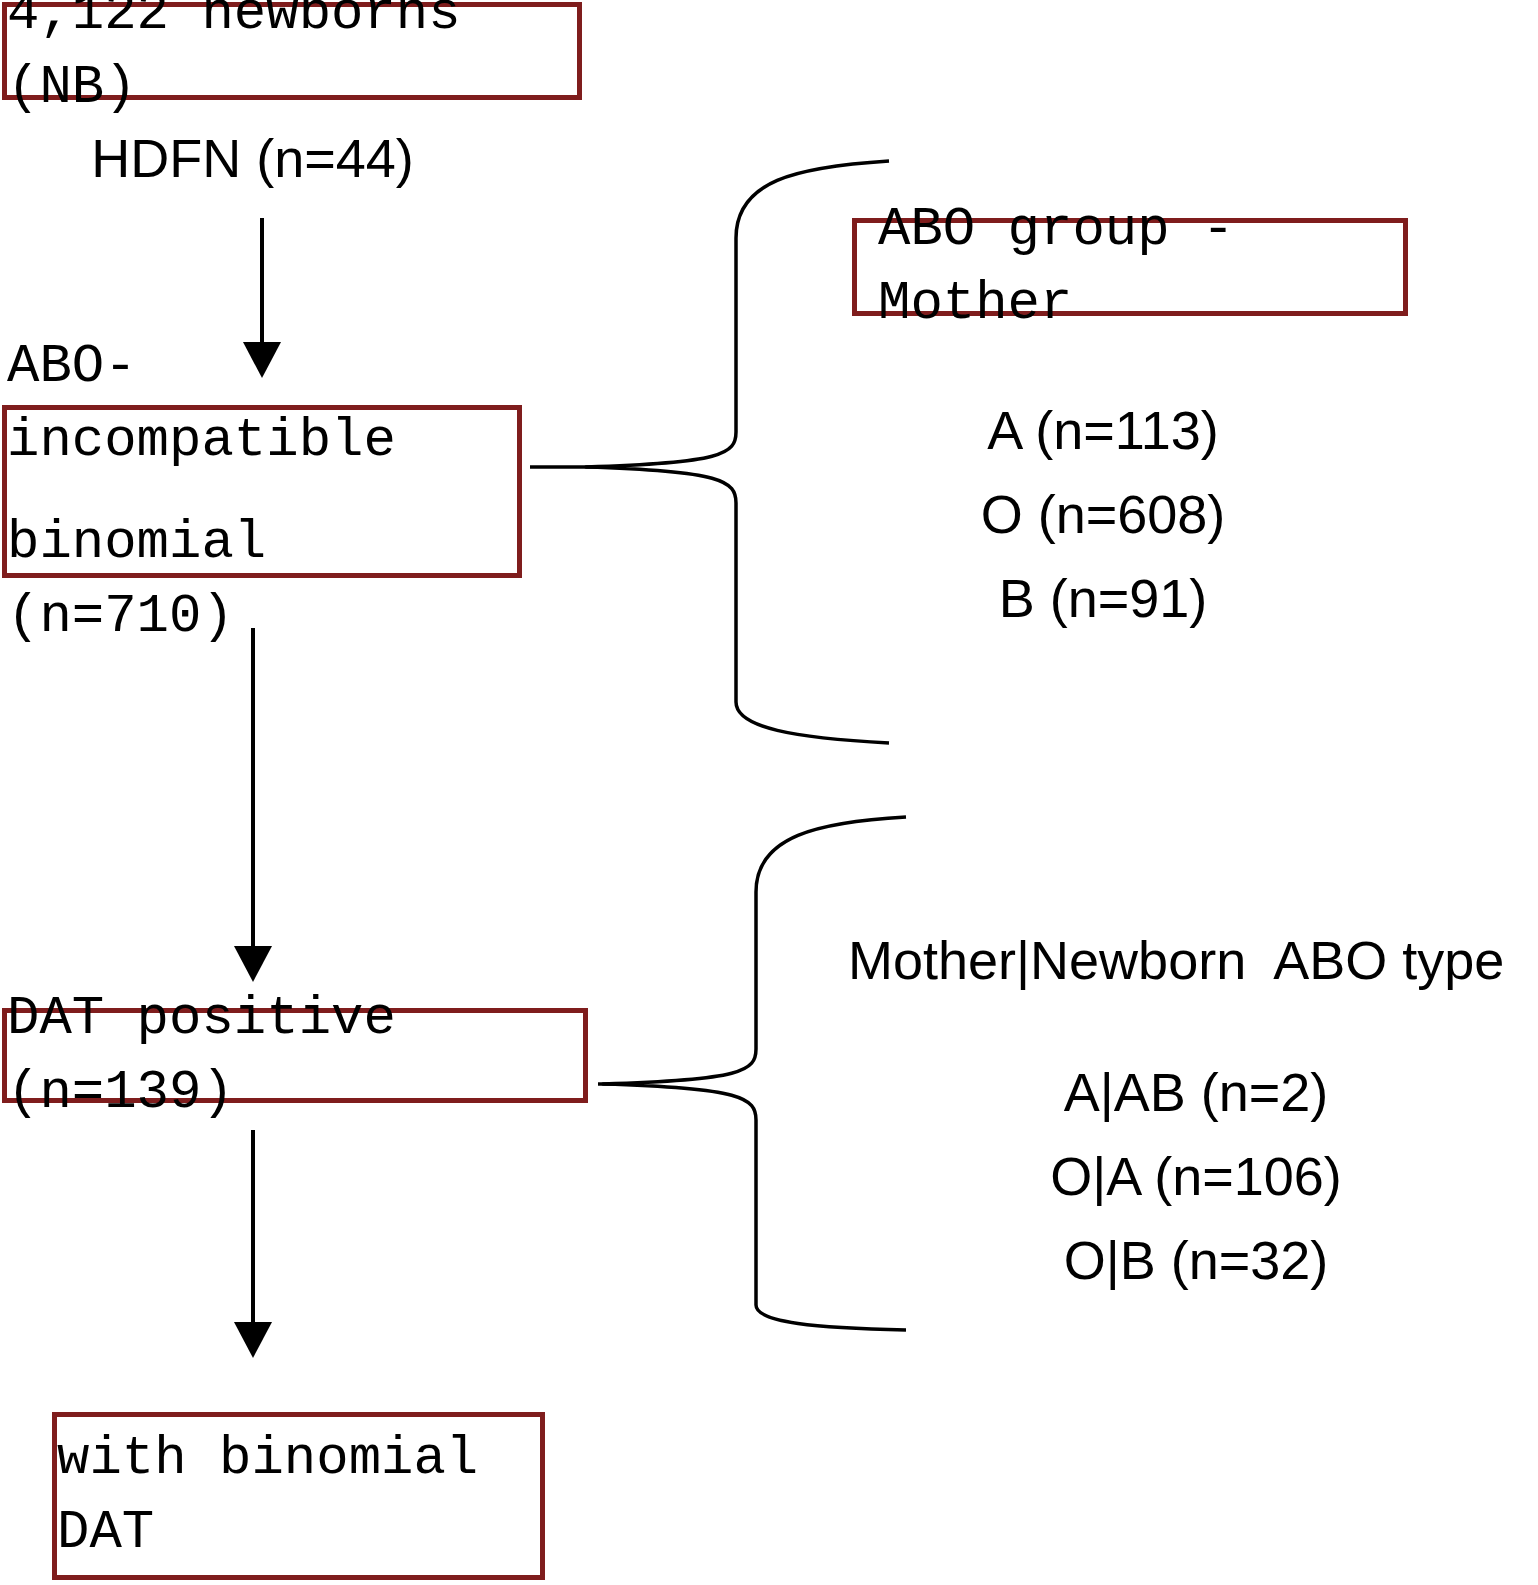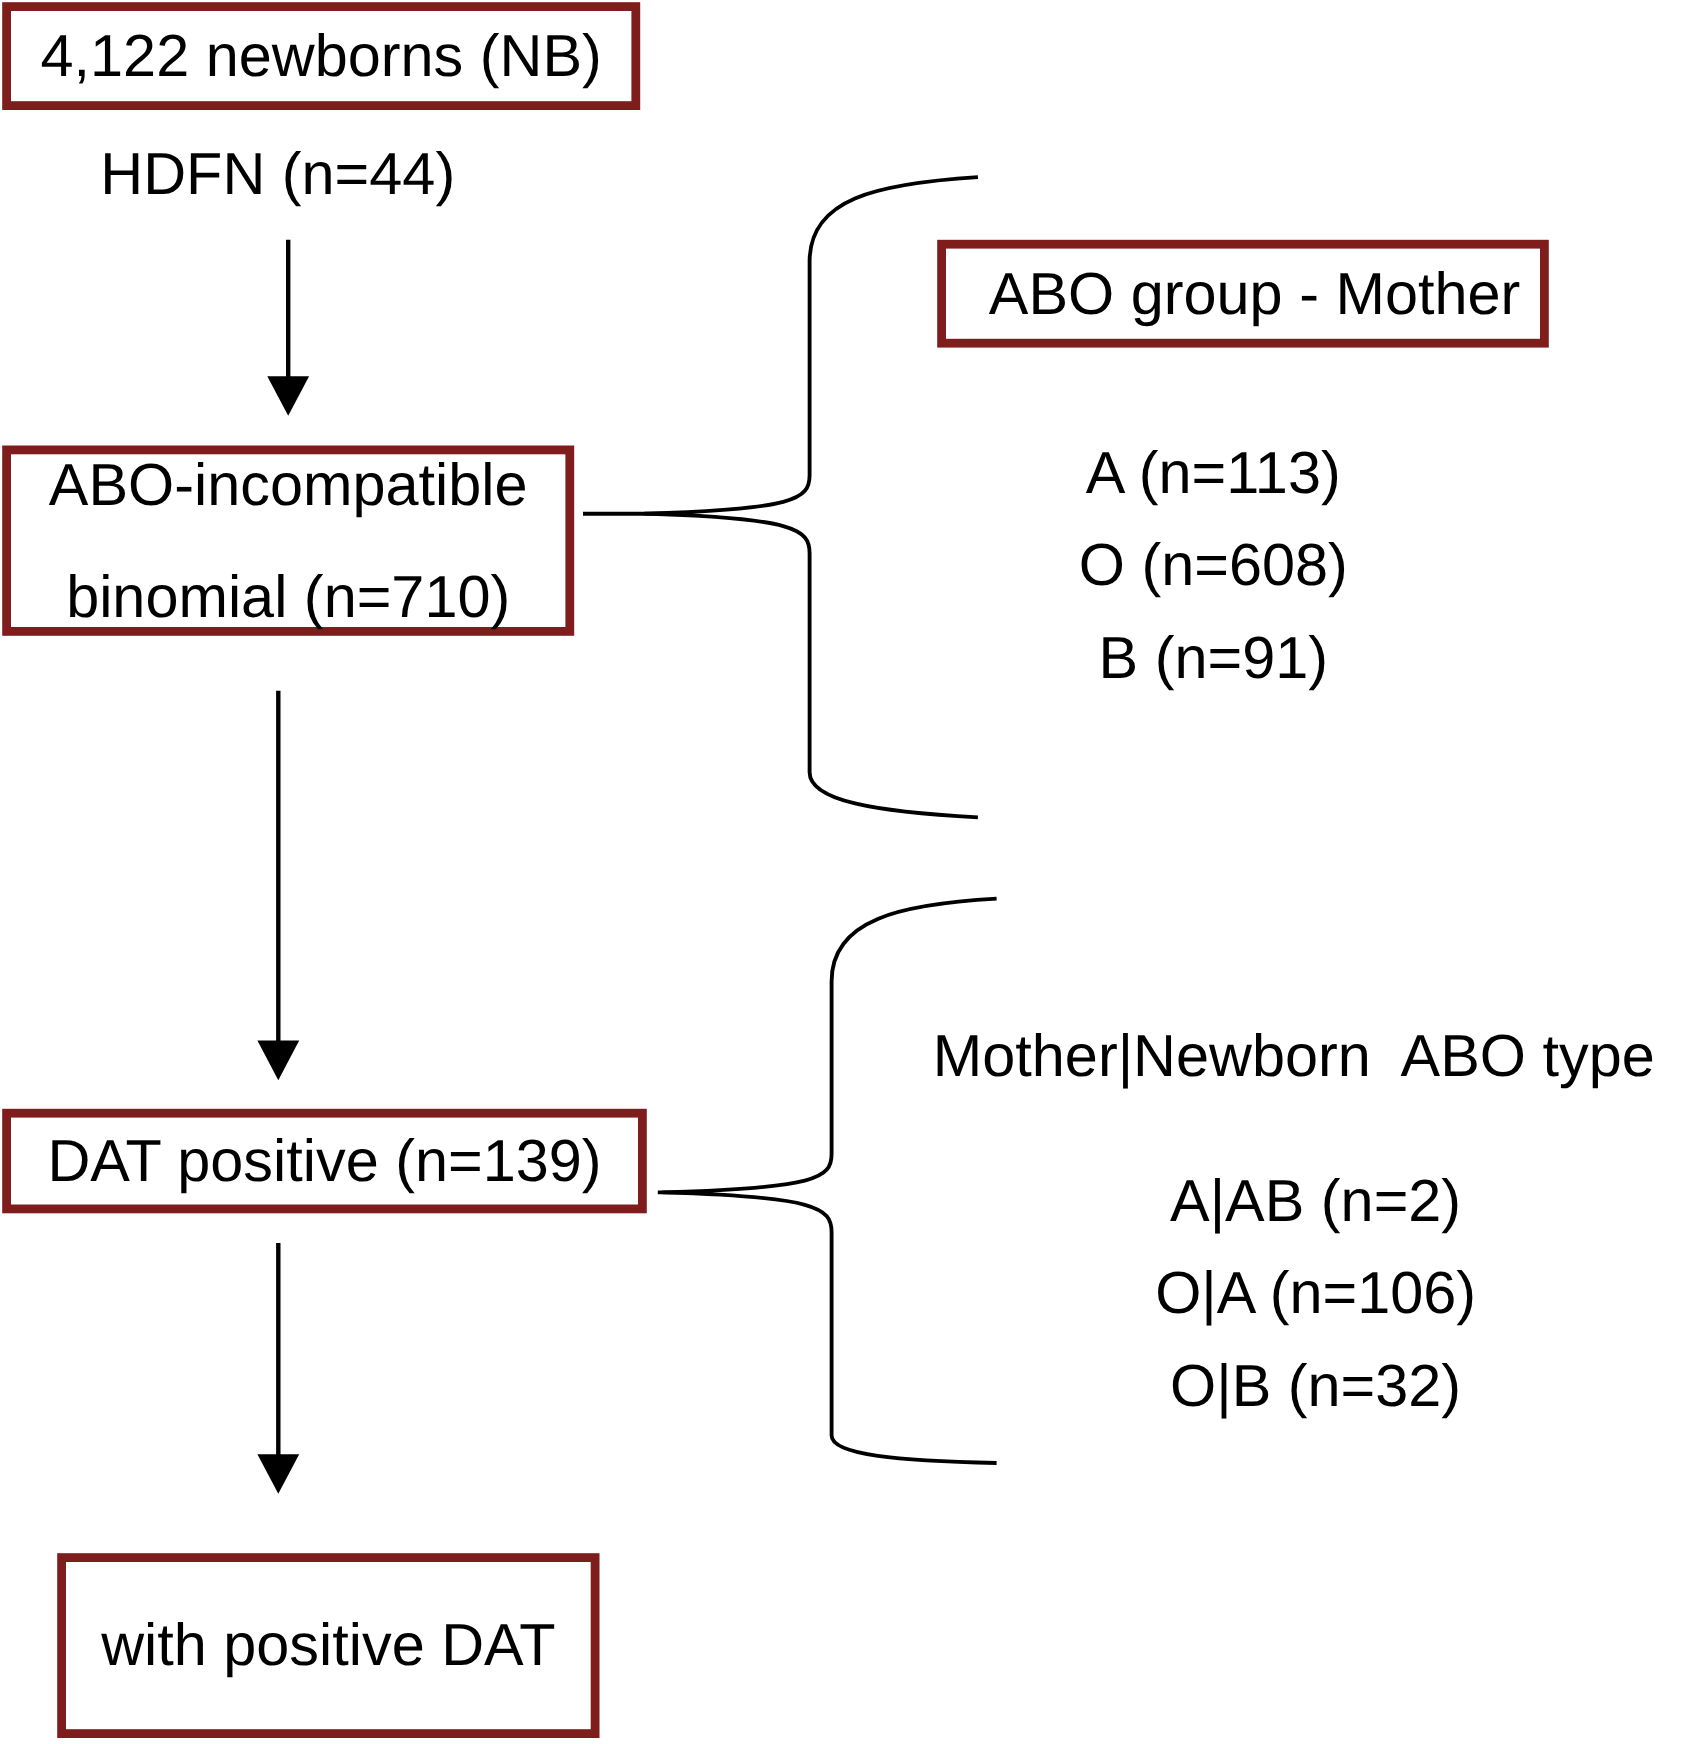--- a/index.html
+++ b/index.html
@@ -7,30 +7,31 @@
     position:relative;
     width:1538px;
     height:1585px;
     background:#ffffff;
     font-family:"Liberation Sans", sans-serif;
     color:#000000;
     overflow:hidden;
   }
   .box{
     position:absolute;
-    border:8px solid #7f1d1d;
+    border:5px solid #7f1d1d;
     box-sizing:border-box;
     display:flex;
     flex-direction:column;
     align-items:center;
     justify-content:center;
     text-align:left;
     font-size:54px;
     line-height:74px;
     background:#ffffff;
+    font-family:Liberation Mono, monospace;
   }
   .floating-label{
     position:absolute;
     font-size:54px;
     line-height:60px;
     white-space:pre;
   }
   .center-text{ text-align:center; }
   .item-list{
     position:absolute;
@@ -119,16 +120,16 @@
     <div>A|AB (n=2)</div>
     <div>O|A (n=106)</div>
     <div>O|B (n=32)</div>
   </div>
 
   <div class="box" style="left:2px; top:1008px; width:586px; height:95px;">
     <div>DAT positive (n=139)</div>
   </div>
 
   <div class="box" style="left:52px; top:1412px; width:493px; height:168px;">
-    <div>with positive DAT</div>
+    <div>with binomial DAT</div>
   </div>
 
 </div>
 
 </body></html>

